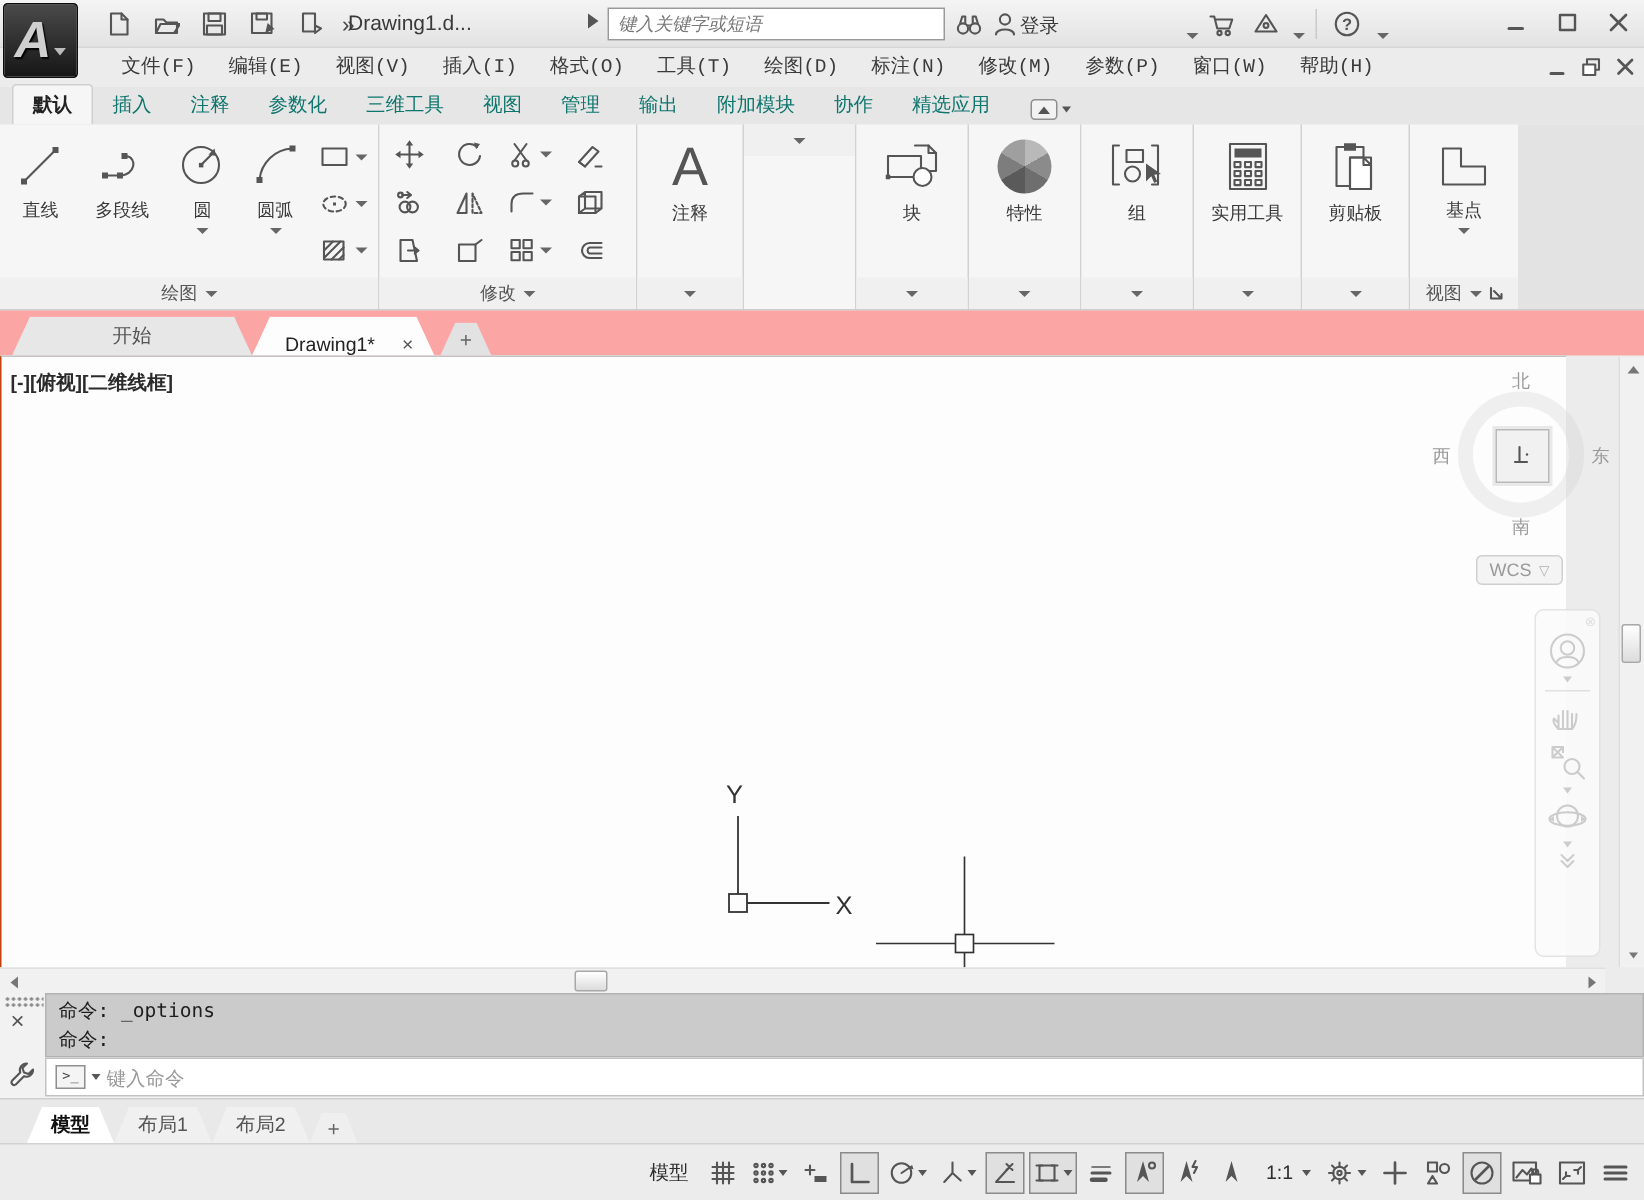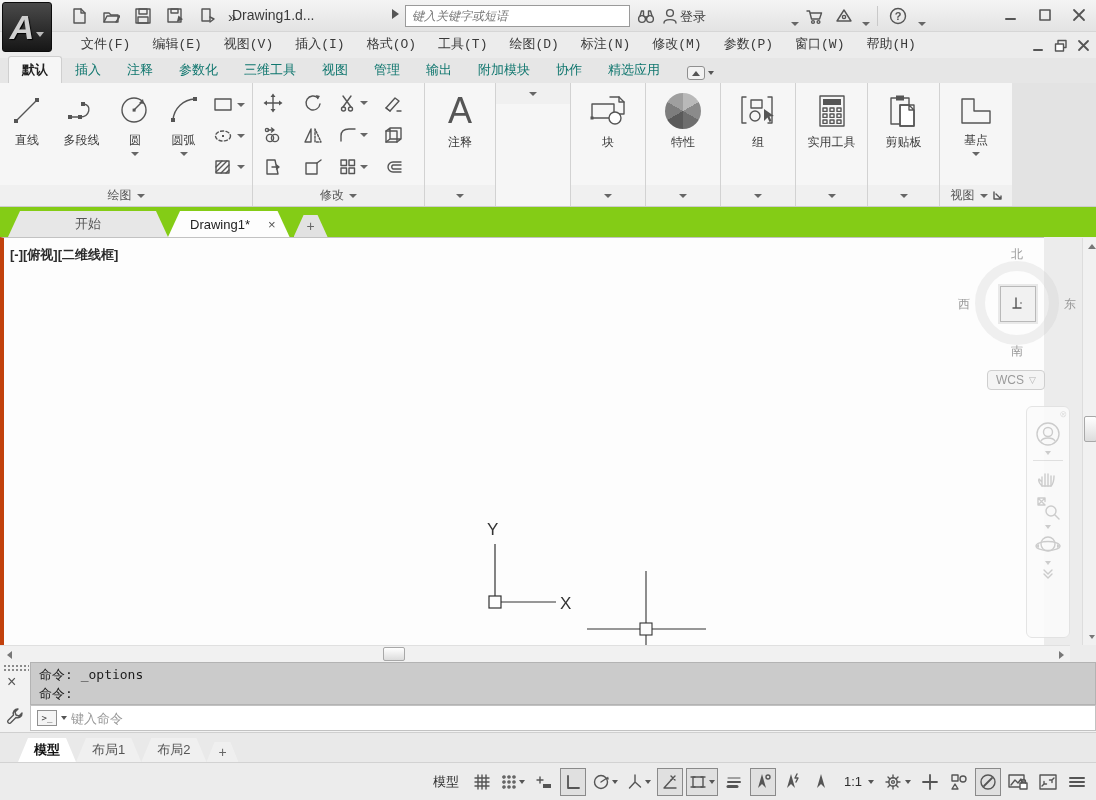--- a/index.html
+++ b/index.html
@@ -65,32 +65,32 @@
   .smallrow { display:flex; align-items:center; gap:4px; padding:2px 3px;}
   .mgrid { display:grid; grid-template-columns:repeat(4, 40px); grid-auto-rows:32px; align-items:center; justify-items:center; padding-top:4px;}
   .mcell { display:flex; align-items:center; gap:3px; }
   .bp { width:71px; }
   .bp .content { justify-content:center; }
   .bigA { font-size:36px; color:#555; line-height:1; font-weight:normal; }
   .caret-u { width:0;height:0;border-left:4px solid transparent;border-right:4px solid transparent;border-top:4px solid #666;}
 
   
   .filetabs { position:absolute; left:0; top:207px; width:1096px; height:30px;
-    background:#84cc16; display:flex; align-items:flex-end; padding-left:8px; }
+    background:#fca5a5; display:flex; align-items:flex-end; padding-left:8px; }
   .ftab { height:26px; display:flex; align-items:center; padding:0 22px; font-size:13px; color:#555;
     background:#e7e7e7; clip-path:polygon(12px 0, calc(100% - 12px) 0, 100% 100%, 0 100%); }
-  .ftab.active { background:#fdfdfd; color:#222; padding-right:14px;}
+  .ftab.active { background:#fdfdfd; color:#222; padding-right:14px;align-items:flex-end;}
   .ftab .fclose { margin-left:18px; color:#555; font-size:13px; }
   .ftab-add { height:22px; width:34px; margin-left:4px; background:#e2e2e2; color:#666;
     clip-path:polygon(10px 0, calc(100% - 10px) 0, 100% 100%, 0 100%);
     display:flex; align-items:center; justify-content:center; font-size:14px; }
 
   
   .canvas { position:absolute; left:0; top:237px; width:1044px; height:408px;
-    background:#fdfdfd; border-left:4px solid #c2410c; border-top:1px solid #c2c2c2;}
+    background:#fdfdfd; border-left:1px solid #c2410c; border-top:1px solid #c2c2c2;}
   .viewlabel { position:absolute; left:6px; top:8px; font-size:13px; font-weight:bold; color:#2b2b2b; }
   .viewcube { position:absolute; left:958px; top:10px; width:110px; height:110px; }
   .vc-ring { position:absolute; left:13px; top:13px; width:84px; height:84px; border-radius:50%;
     border:10px solid rgba(200,200,200,0.25); }
   .vc-face { position:absolute; left:38px; top:38px; width:36px; height:36px; background:#f1f1f1;
     border:1px solid #b9b9b9; box-shadow:0 0 0 2px #e9e9e9; display:flex; align-items:center; justify-content:center;}
   .vc-n { position:absolute; left:0; right:0; top:-2px; text-align:center; font-size:12px; color:#999; }
   .vc-s { position:absolute; left:0; right:0; bottom:-2px; text-align:center; font-size:12px; color:#999; }
   .vc-w { position:absolute; left:-4px; top:48px; font-size:12px; color:#999; }
   .vc-e { position:absolute; right:-4px; top:48px; font-size:12px; color:#999; }

